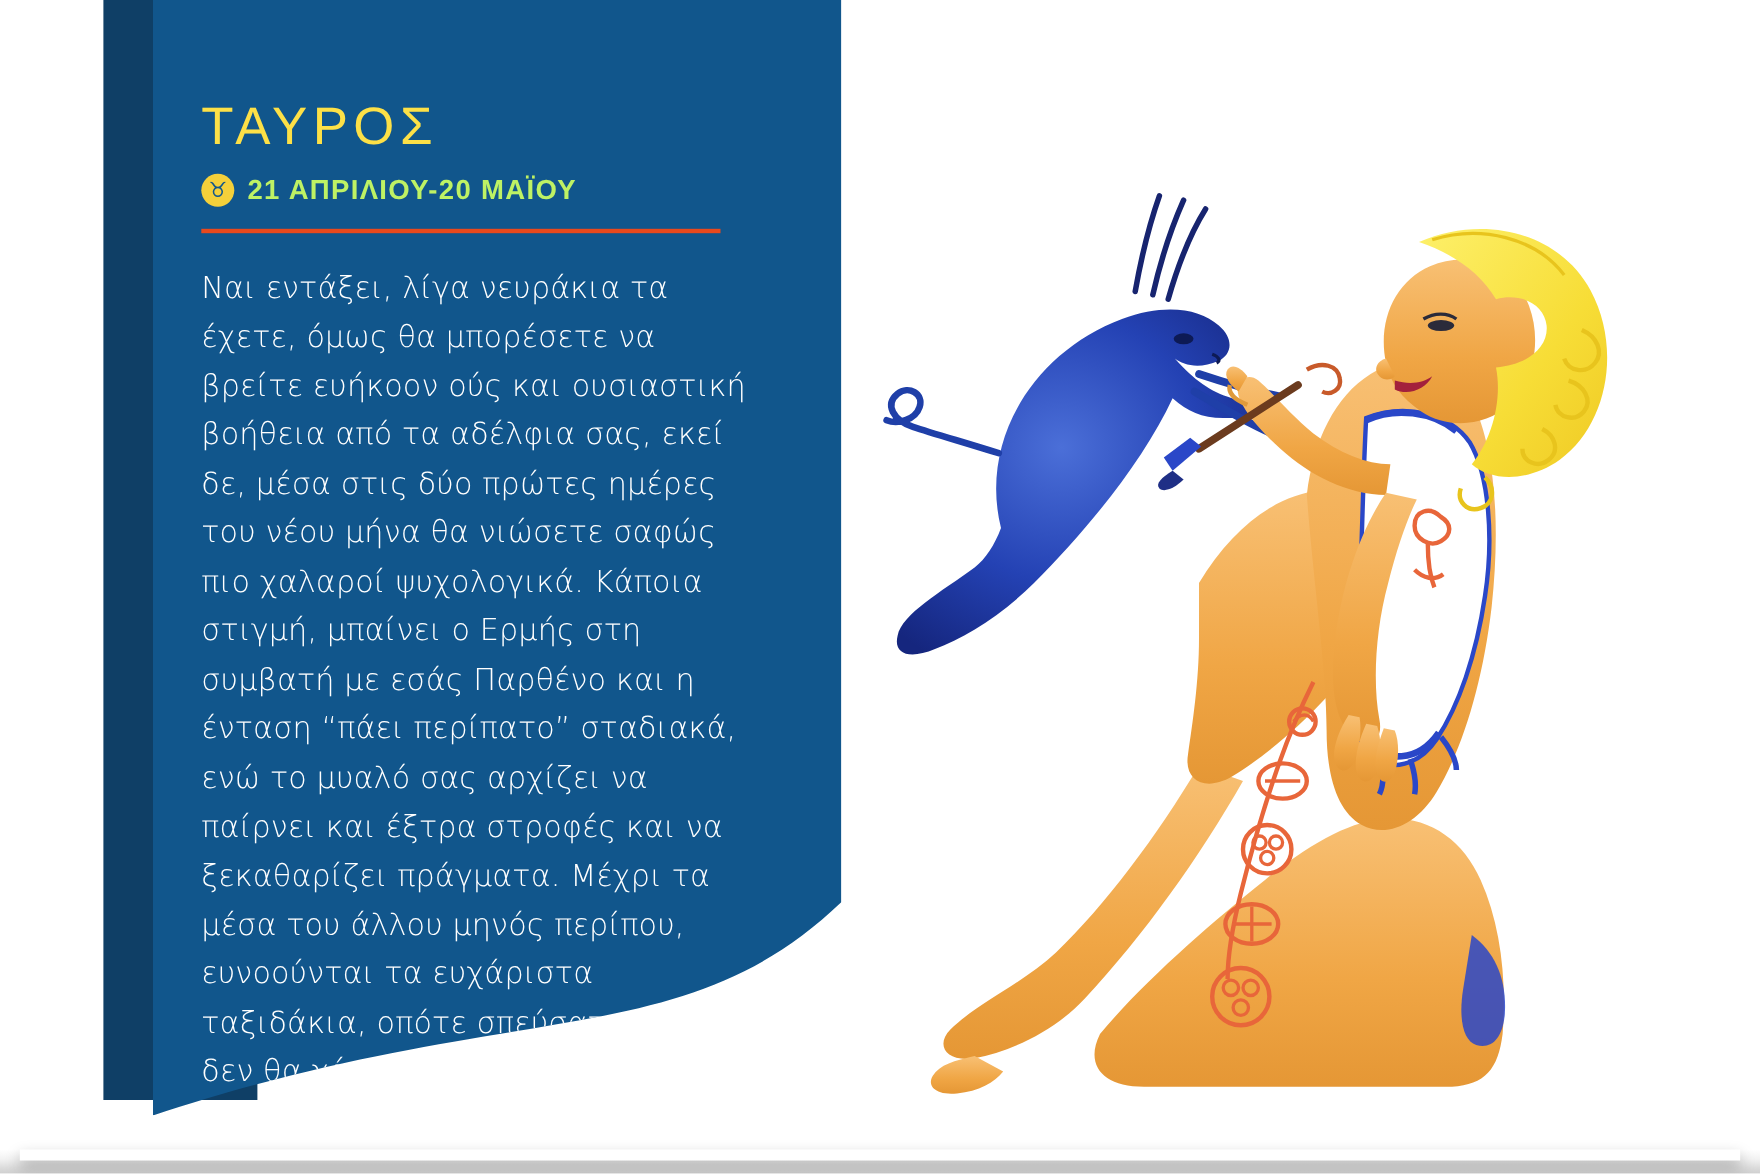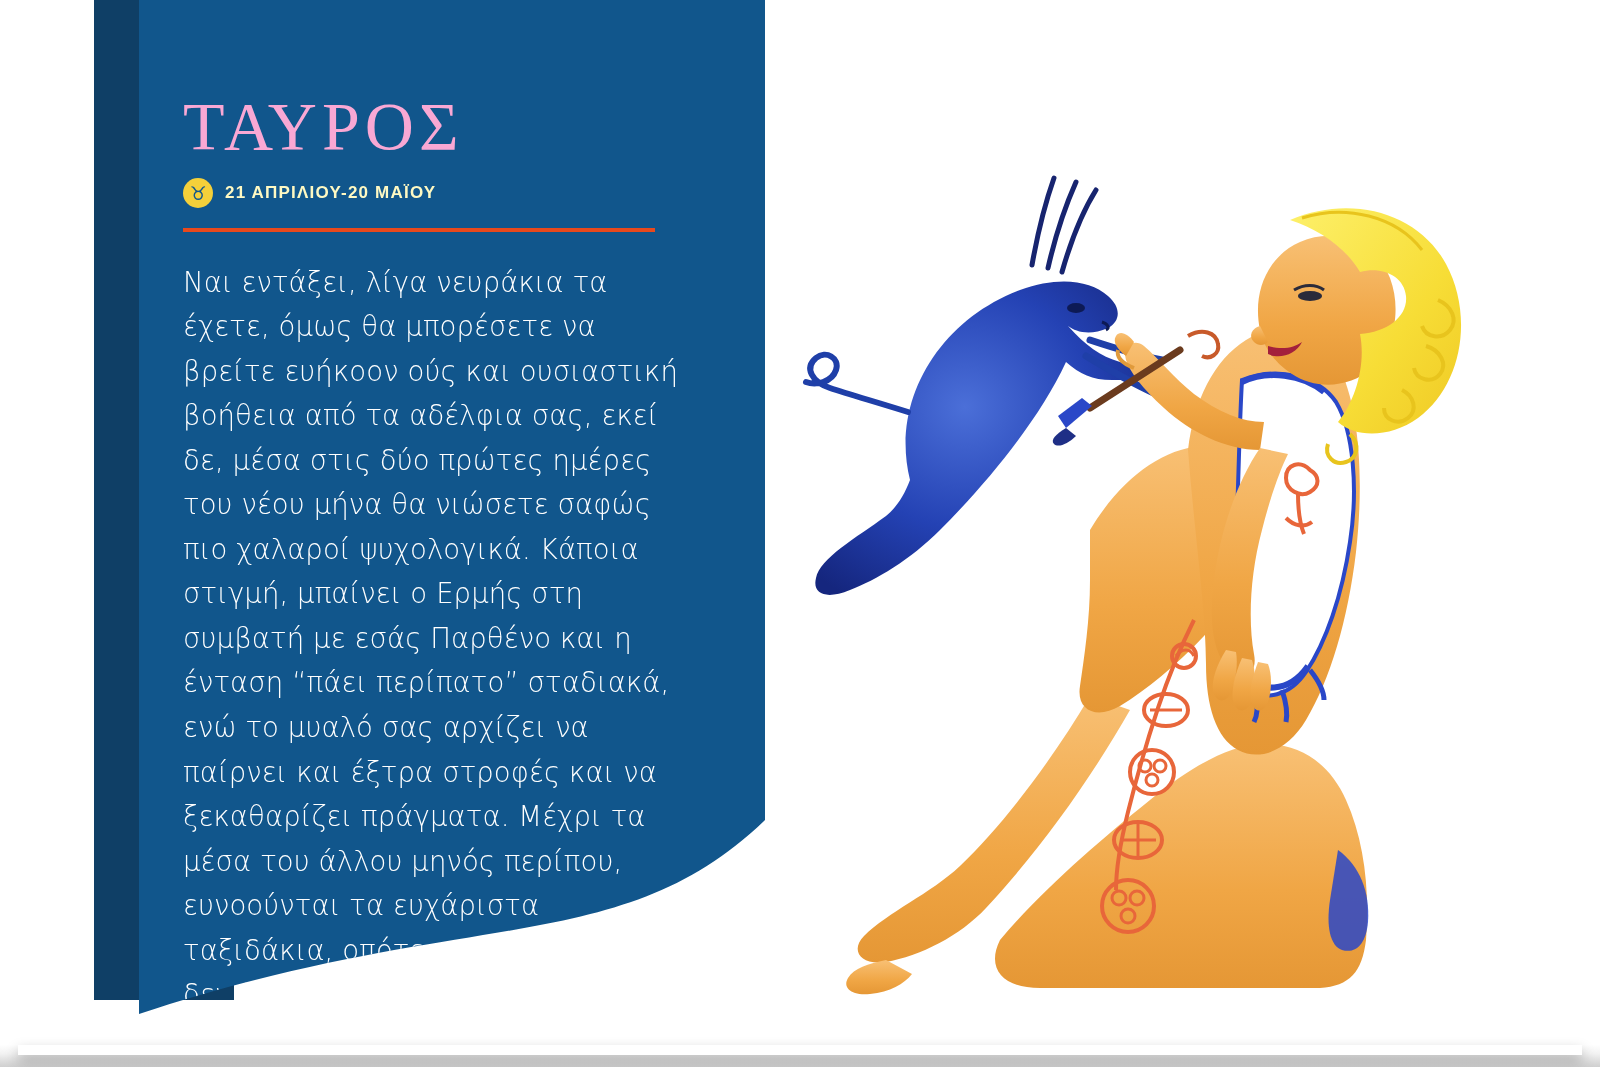--- a/index.html
+++ b/index.html
@@ -64,25 +64,25 @@
   }
 
   .card-inner {
     position: absolute;
     left: 44px;
     top: 92px;
     width: 510px;
   }
 
   .sign-title {
-    font-family: Liberation Serif, serif;
+    font-family: Liberation Sans, sans-serif;
     font-weight: 300;
-    font-size: 68px;
+    font-size: 48px;
     letter-spacing: 5px;
-    color: #f9a8d4;
+    color: #fde047;
     line-height: 1;
     margin: 0 0 18px 0;
   }
 
   .date-row {
     display: flex;
     align-items: center;
     gap: 12px;
     margin-bottom: 20px;
   }
@@ -96,23 +96,23 @@
     font-size: 19px;
     line-height: 30px;
     text-align: center;
     font-family: "DejaVu Sans", sans-serif;
     flex: 0 0 auto;
   }
 
   .date-text {
     font-family: "Liberation Sans", sans-serif;
     font-weight: bold;
-    font-size: 17px;
+    font-size: 25px;
     letter-spacing: 1.2px;
-    color: #fef9c3;
+    color: #bef264;
   }
 
   .rule {
     width: 472px;
     height: 4px;
     background: #e8491d;
     margin: 14px 0 26px 0;
   }
 
   .body-text {

